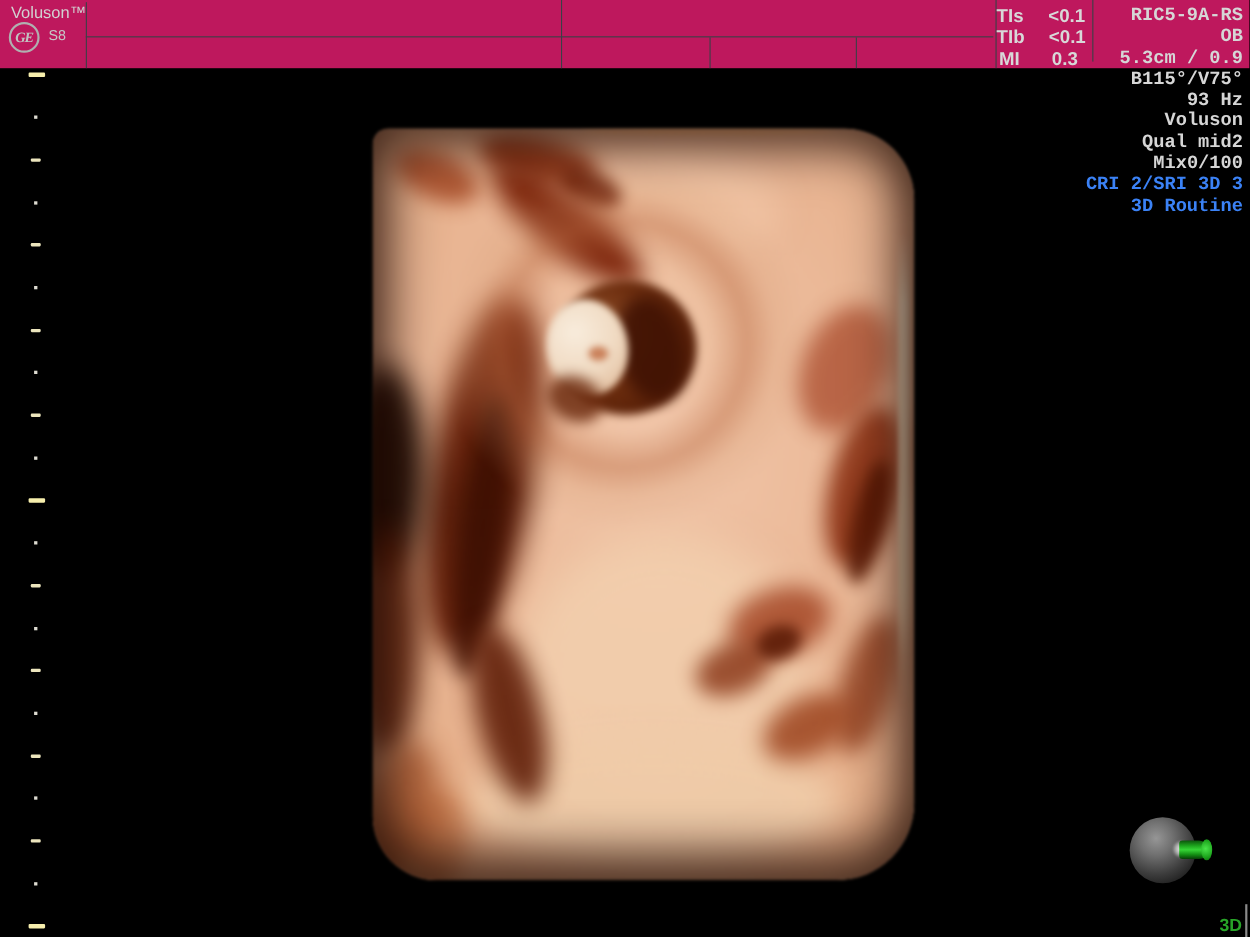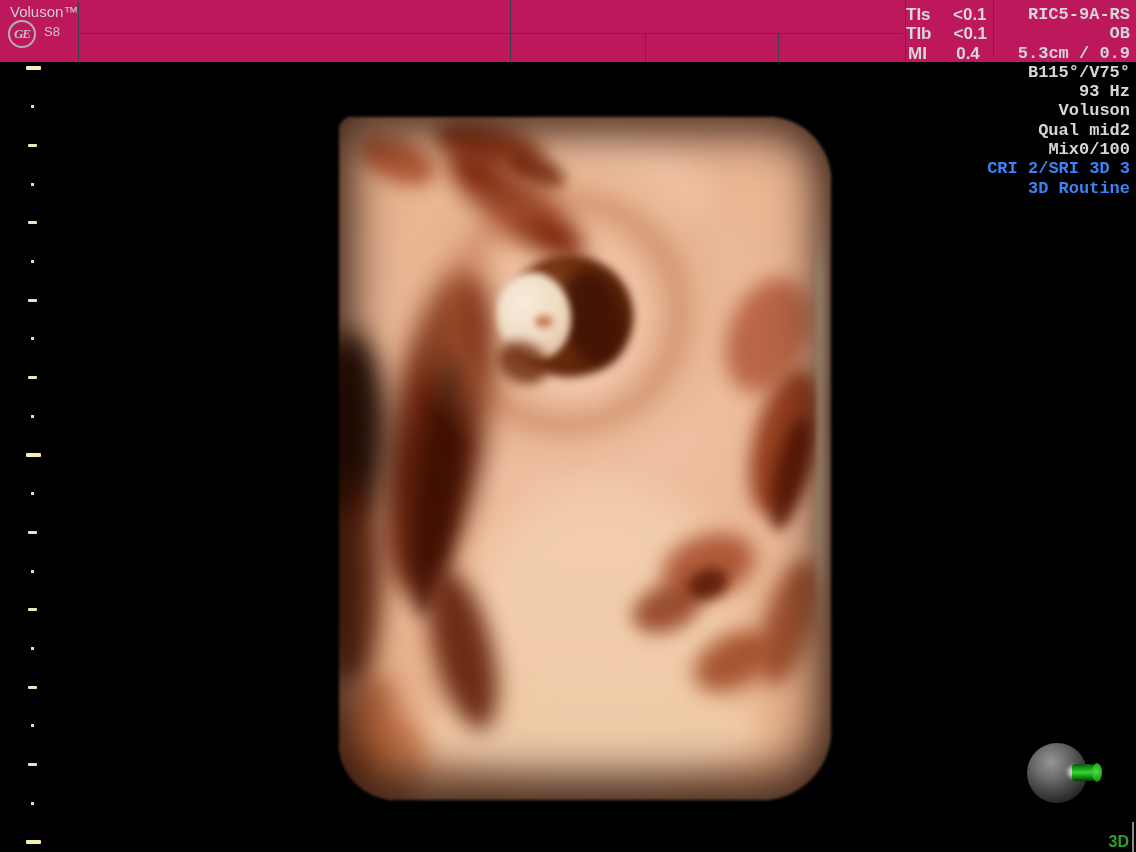--- a/index.html
+++ b/index.html
@@ -126,21 +126,21 @@
     <div class="row">
       <span class="lbl">TIs</span>
       <span class="val">&lt;0.1</span>
     </div>
     <div class="row">
       <span class="lbl">TIb</span>
       <span class="val">&lt;0.1</span>
     </div>
     <div class="row">
       <span class="lbl">MI</span>
-      <span class="val">0.4</span>
+      <span class="val">0.3</span>
     </div>
   </div>
 </div>
 
 <div class="params">
     <div class="row white">RIC5-9A-RS</div>
     <div class="row white">OB</div>
     <div class="row white">5.3cm / 0.9</div>
     <div class="row white">B115°/V75°</div>
     <div class="row white">93 Hz</div>

